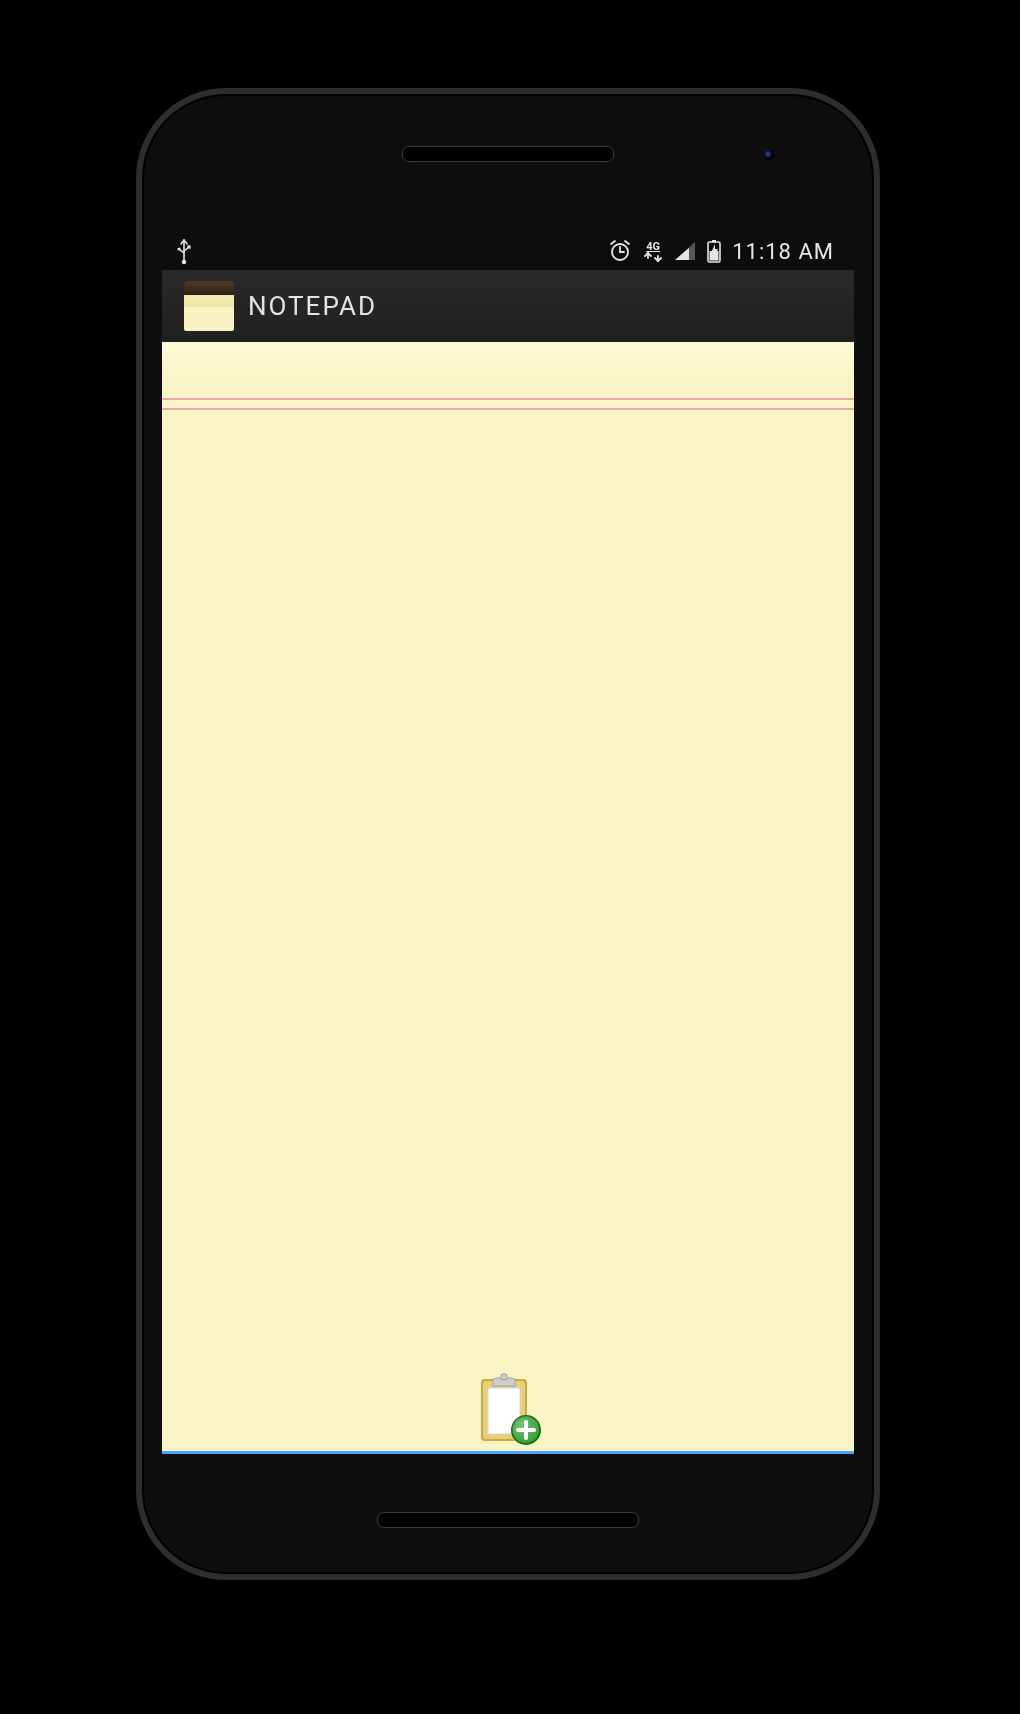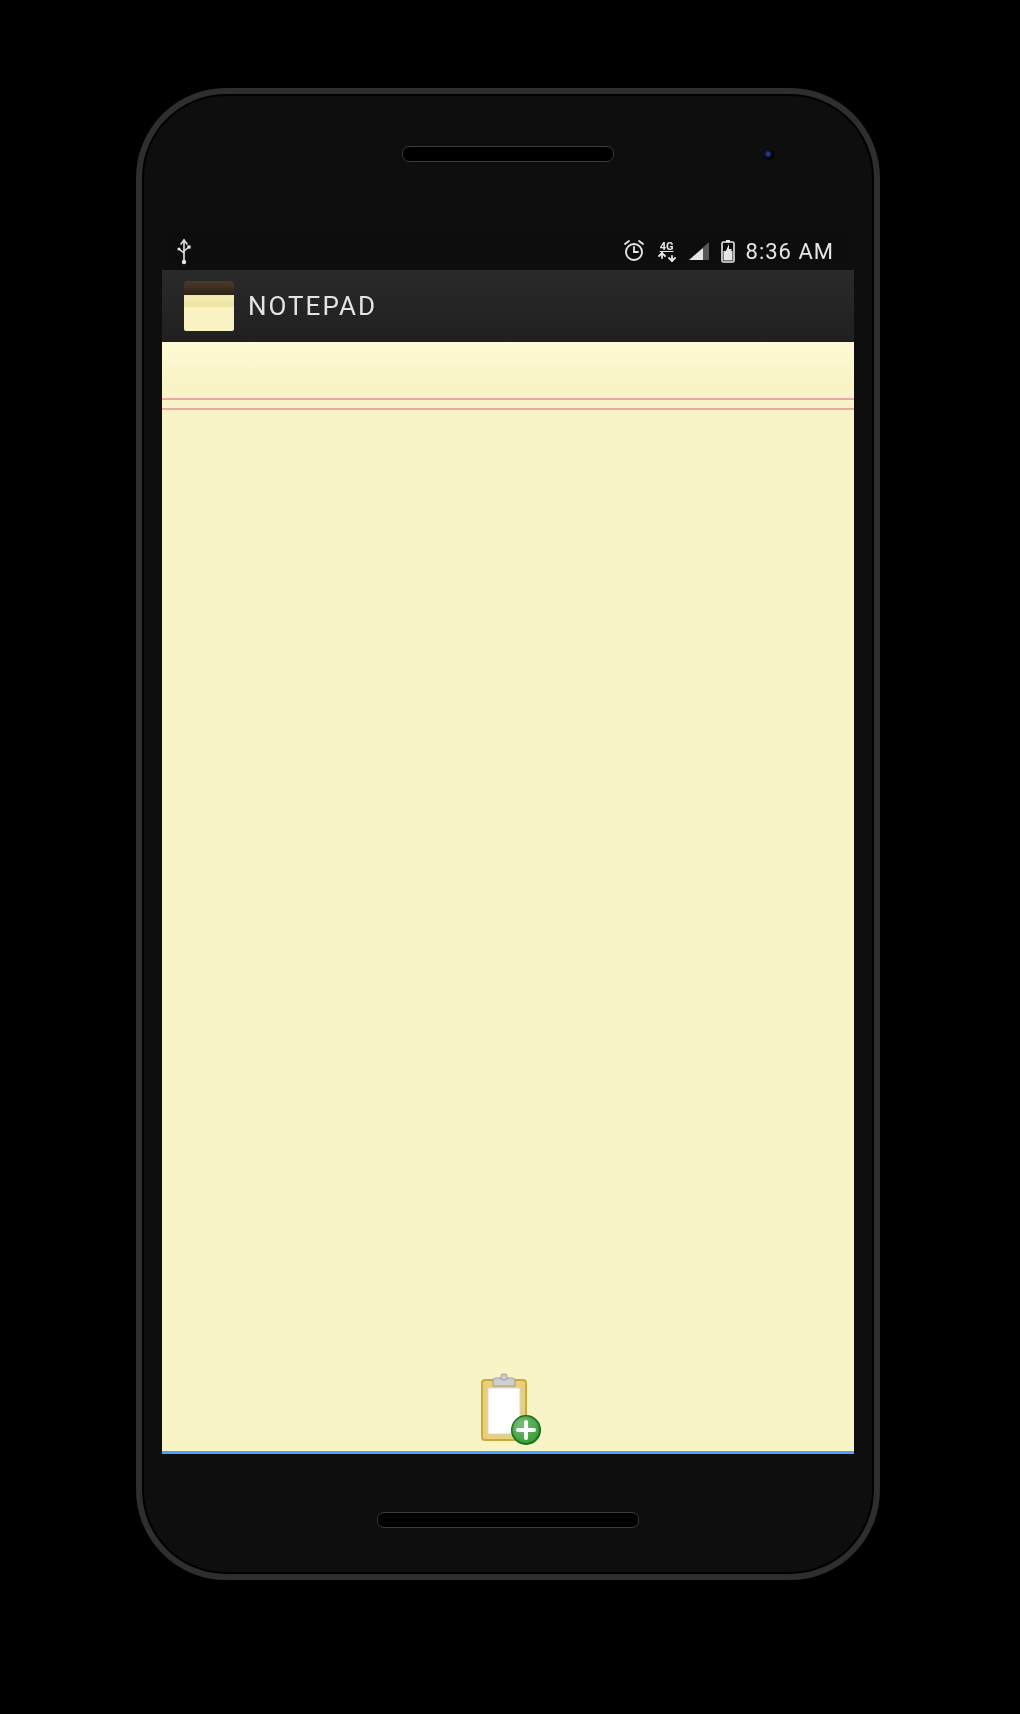--- a/index.html
+++ b/index.html
@@ -219,21 +219,21 @@
           </svg>
         </span>
         <span class="sb-ico">
           <svg width="16" height="24" viewBox="0 0 16 24">
             <rect x="2" y="3" width="12" height="20" rx="1.5" fill="none" stroke="#e6e6e6" stroke-width="1.6"></rect>
             <rect x="6" y="1" width="4" height="2.5" fill="#e6e6e6"></rect>
             <rect x="3.5" y="12" width="9" height="9.5" fill="#e6e6e6"></rect>
             <polygon points="9,5 5,14 8,14 7,20 12,10 9,10" fill="#e6e6e6"></polygon>
           </svg>
         </span>
-        <span class="clock-text">8:36 AM</span>
+        <span class="clock-text">11:18 AM</span>
       </div>
     </div>
 
     <div class="actionbar">
       <div class="app-icon">
         <div class="binding"></div>
         <div class="pad"></div>
       </div>
       <div class="title">NOTEPAD</div>
     </div>

